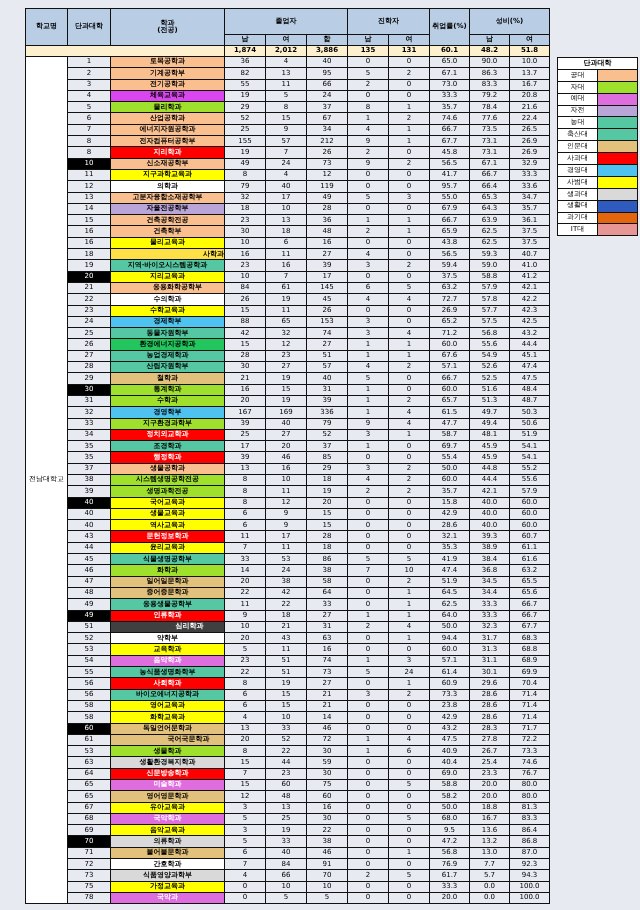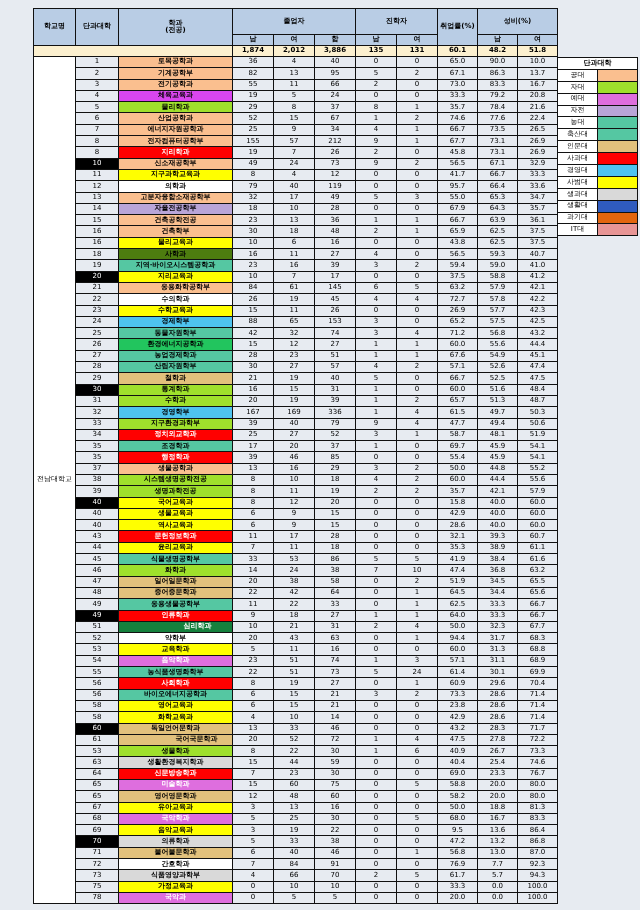--- a/index.html
+++ b/index.html
@@ -1,19 +1,19 @@
 <!DOCTYPE html>
 <html><head>
 <meta charset="utf-8">
 <style>
   html,body{margin:0;padding:0;}
   .page{position:relative;width:640px;height:910px;background:#E7EBF1;overflow:hidden;
         font-family:"DejaVu Sans",sans-serif;}
   table{border-collapse:collapse;table-layout:fixed;}
-  .main-table{position:absolute;left:33px;top:8px;width:524px;border:1.5px solid #000;}
+  .main-table{position:absolute;left:25px;top:8px;width:524px;border:1.5px solid #000;}
   .main-table th,.main-table td{border:0.8px solid #111;padding:0;text-align:center;
         font-size:7px;line-height:1.05;overflow:hidden;white-space:nowrap;color:#000;}
   .main-table thead th{background:#B9CDE5;font-weight:600;white-space:pre-line;}
   .main-table thead tr.h1{height:26px;}
   .main-table thead tr.h2{height:11px;}
   .main-table tr.total-row{height:11px;}
   .main-table tr.total-row td{background:#FCF0CF;font-weight:600;}
   .main-table tbody tr.data-row{height:11.3px;}
   .rank-black{background:#000;color:#fff !important;}
   .dept-cell{font-weight:600;}
@@ -277,21 +277,21 @@
           <td>6</td>
           <td>16</td>
           <td>0</td>
           <td>0</td>
           <td>43.8</td>
           <td>62.5</td>
           <td>37.5</td>
         </tr>
         <tr class="data-row">
           <td>18</td>
-          <td class="dept-cell" style="background: #4d7c0f; color: rgb(0, 0, 0);">사학과</td>
+          <td class="dept-cell" style="background: #fde047; color: rgb(0, 0, 0); text-align: right;">사학과</td>
           <td>16</td>
           <td>11</td>
           <td>27</td>
           <td>4</td>
           <td>0</td>
           <td>56.5</td>
           <td>59.3</td>
           <td>40.7</td>
         </tr>
         <tr class="data-row">
@@ -673,21 +673,21 @@
           <td>18</td>
           <td>27</td>
           <td>1</td>
           <td>1</td>
           <td>64.0</td>
           <td>33.3</td>
           <td>66.7</td>
         </tr>
         <tr class="data-row">
           <td>51</td>
-          <td class="dept-cell" style="background: #15803d; color: rgb(255, 255, 255); padding-left: 44px;">심리학과</td>
+          <td class="dept-cell" style="background: #404040; color: rgb(255, 255, 255); padding-left: 44px;">심리학과</td>
           <td>10</td>
           <td>21</td>
           <td>31</td>
           <td>2</td>
           <td>4</td>
           <td>50.0</td>
           <td>32.3</td>
           <td>67.7</td>
         </tr>
         <tr class="data-row">

